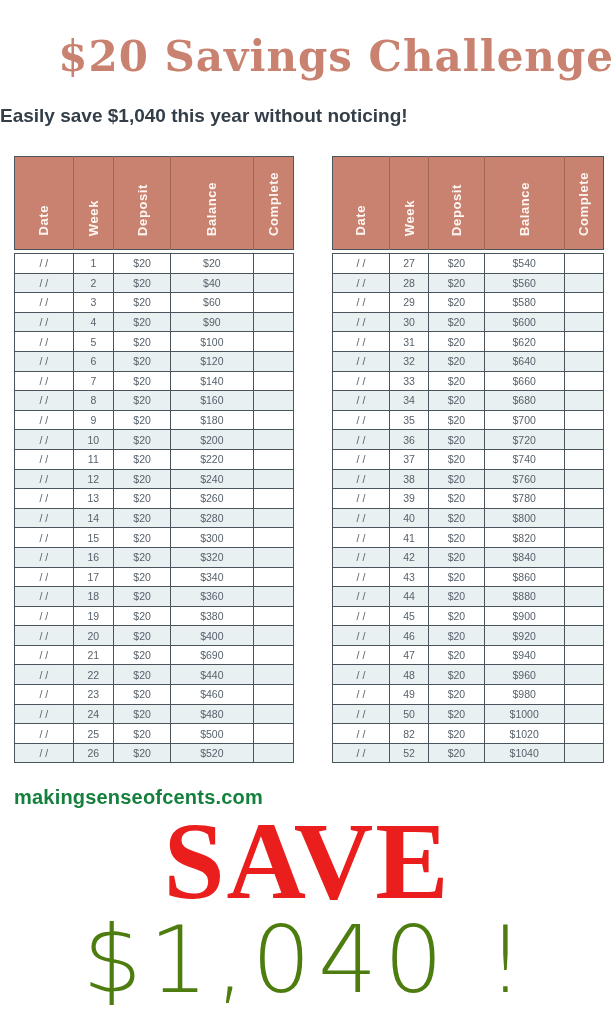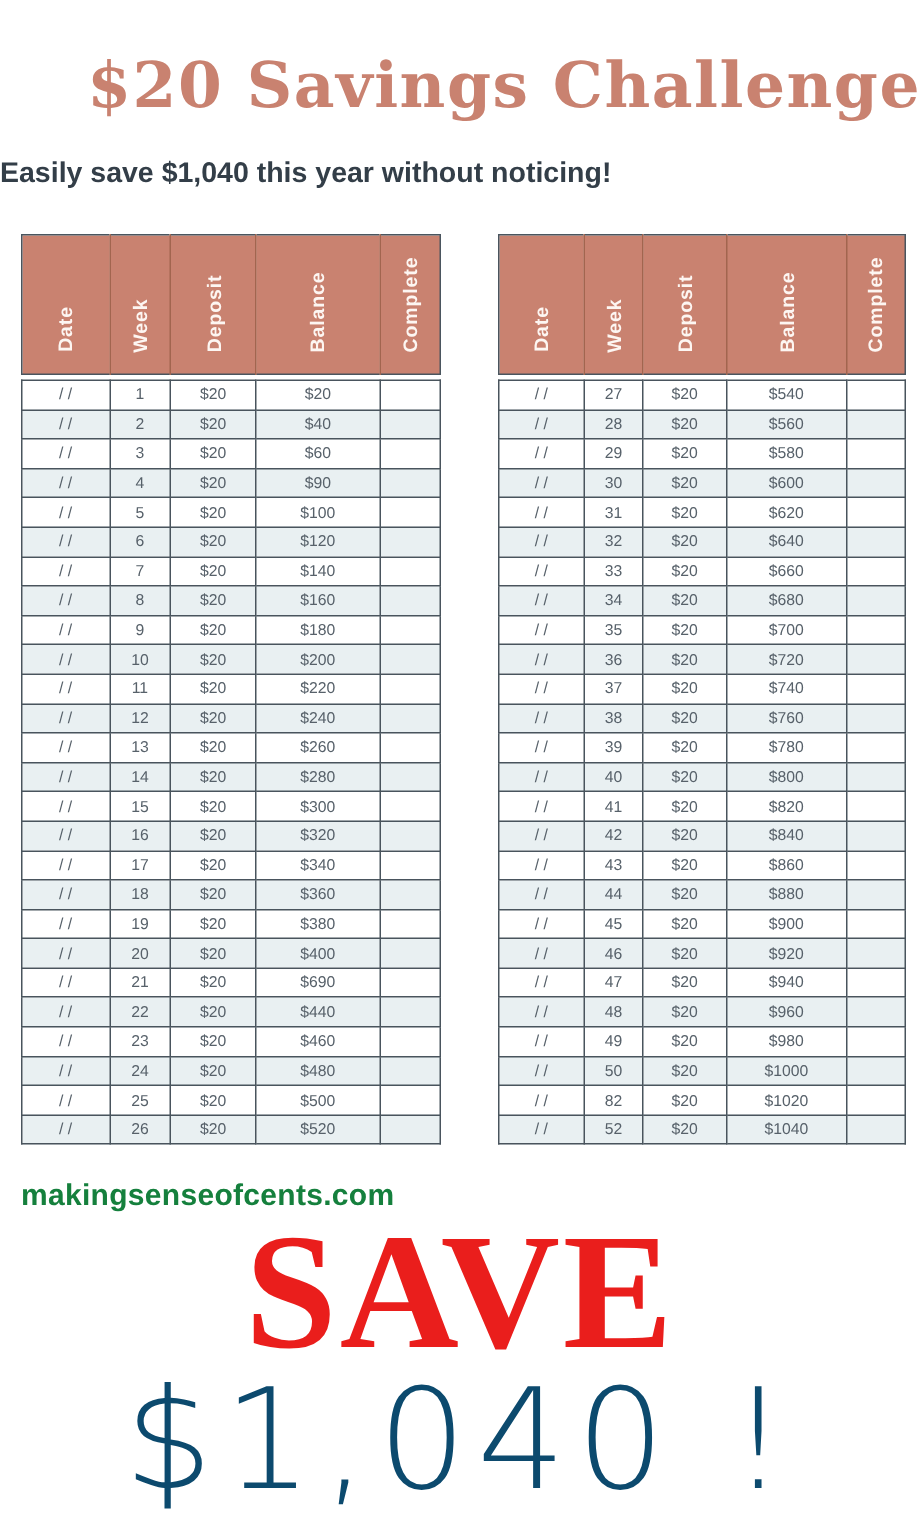--- a/index.html
+++ b/index.html
@@ -94,21 +94,21 @@
     line-height: 0.92;
     letter-spacing: 2px;
     color: #ea1e1c;
   }
   .banner-amount {
     font-family: "DejaVu Sans", sans-serif;
     font-weight: 200;
     font-size: 93px;
     line-height: 1.02;
     letter-spacing: 7px;
-    color: #0c4a6e;
+    color: #4d7c0f;
   }
 </style>
 </head>
 <body>
 
 <h1 class="page-title">$20 Savings Challenge</h1>
 <div class="page-subtitle">Easily save $1,040 this year without noticing!</div>
 
 <div class="tables-row">
   <div class="stable left">

